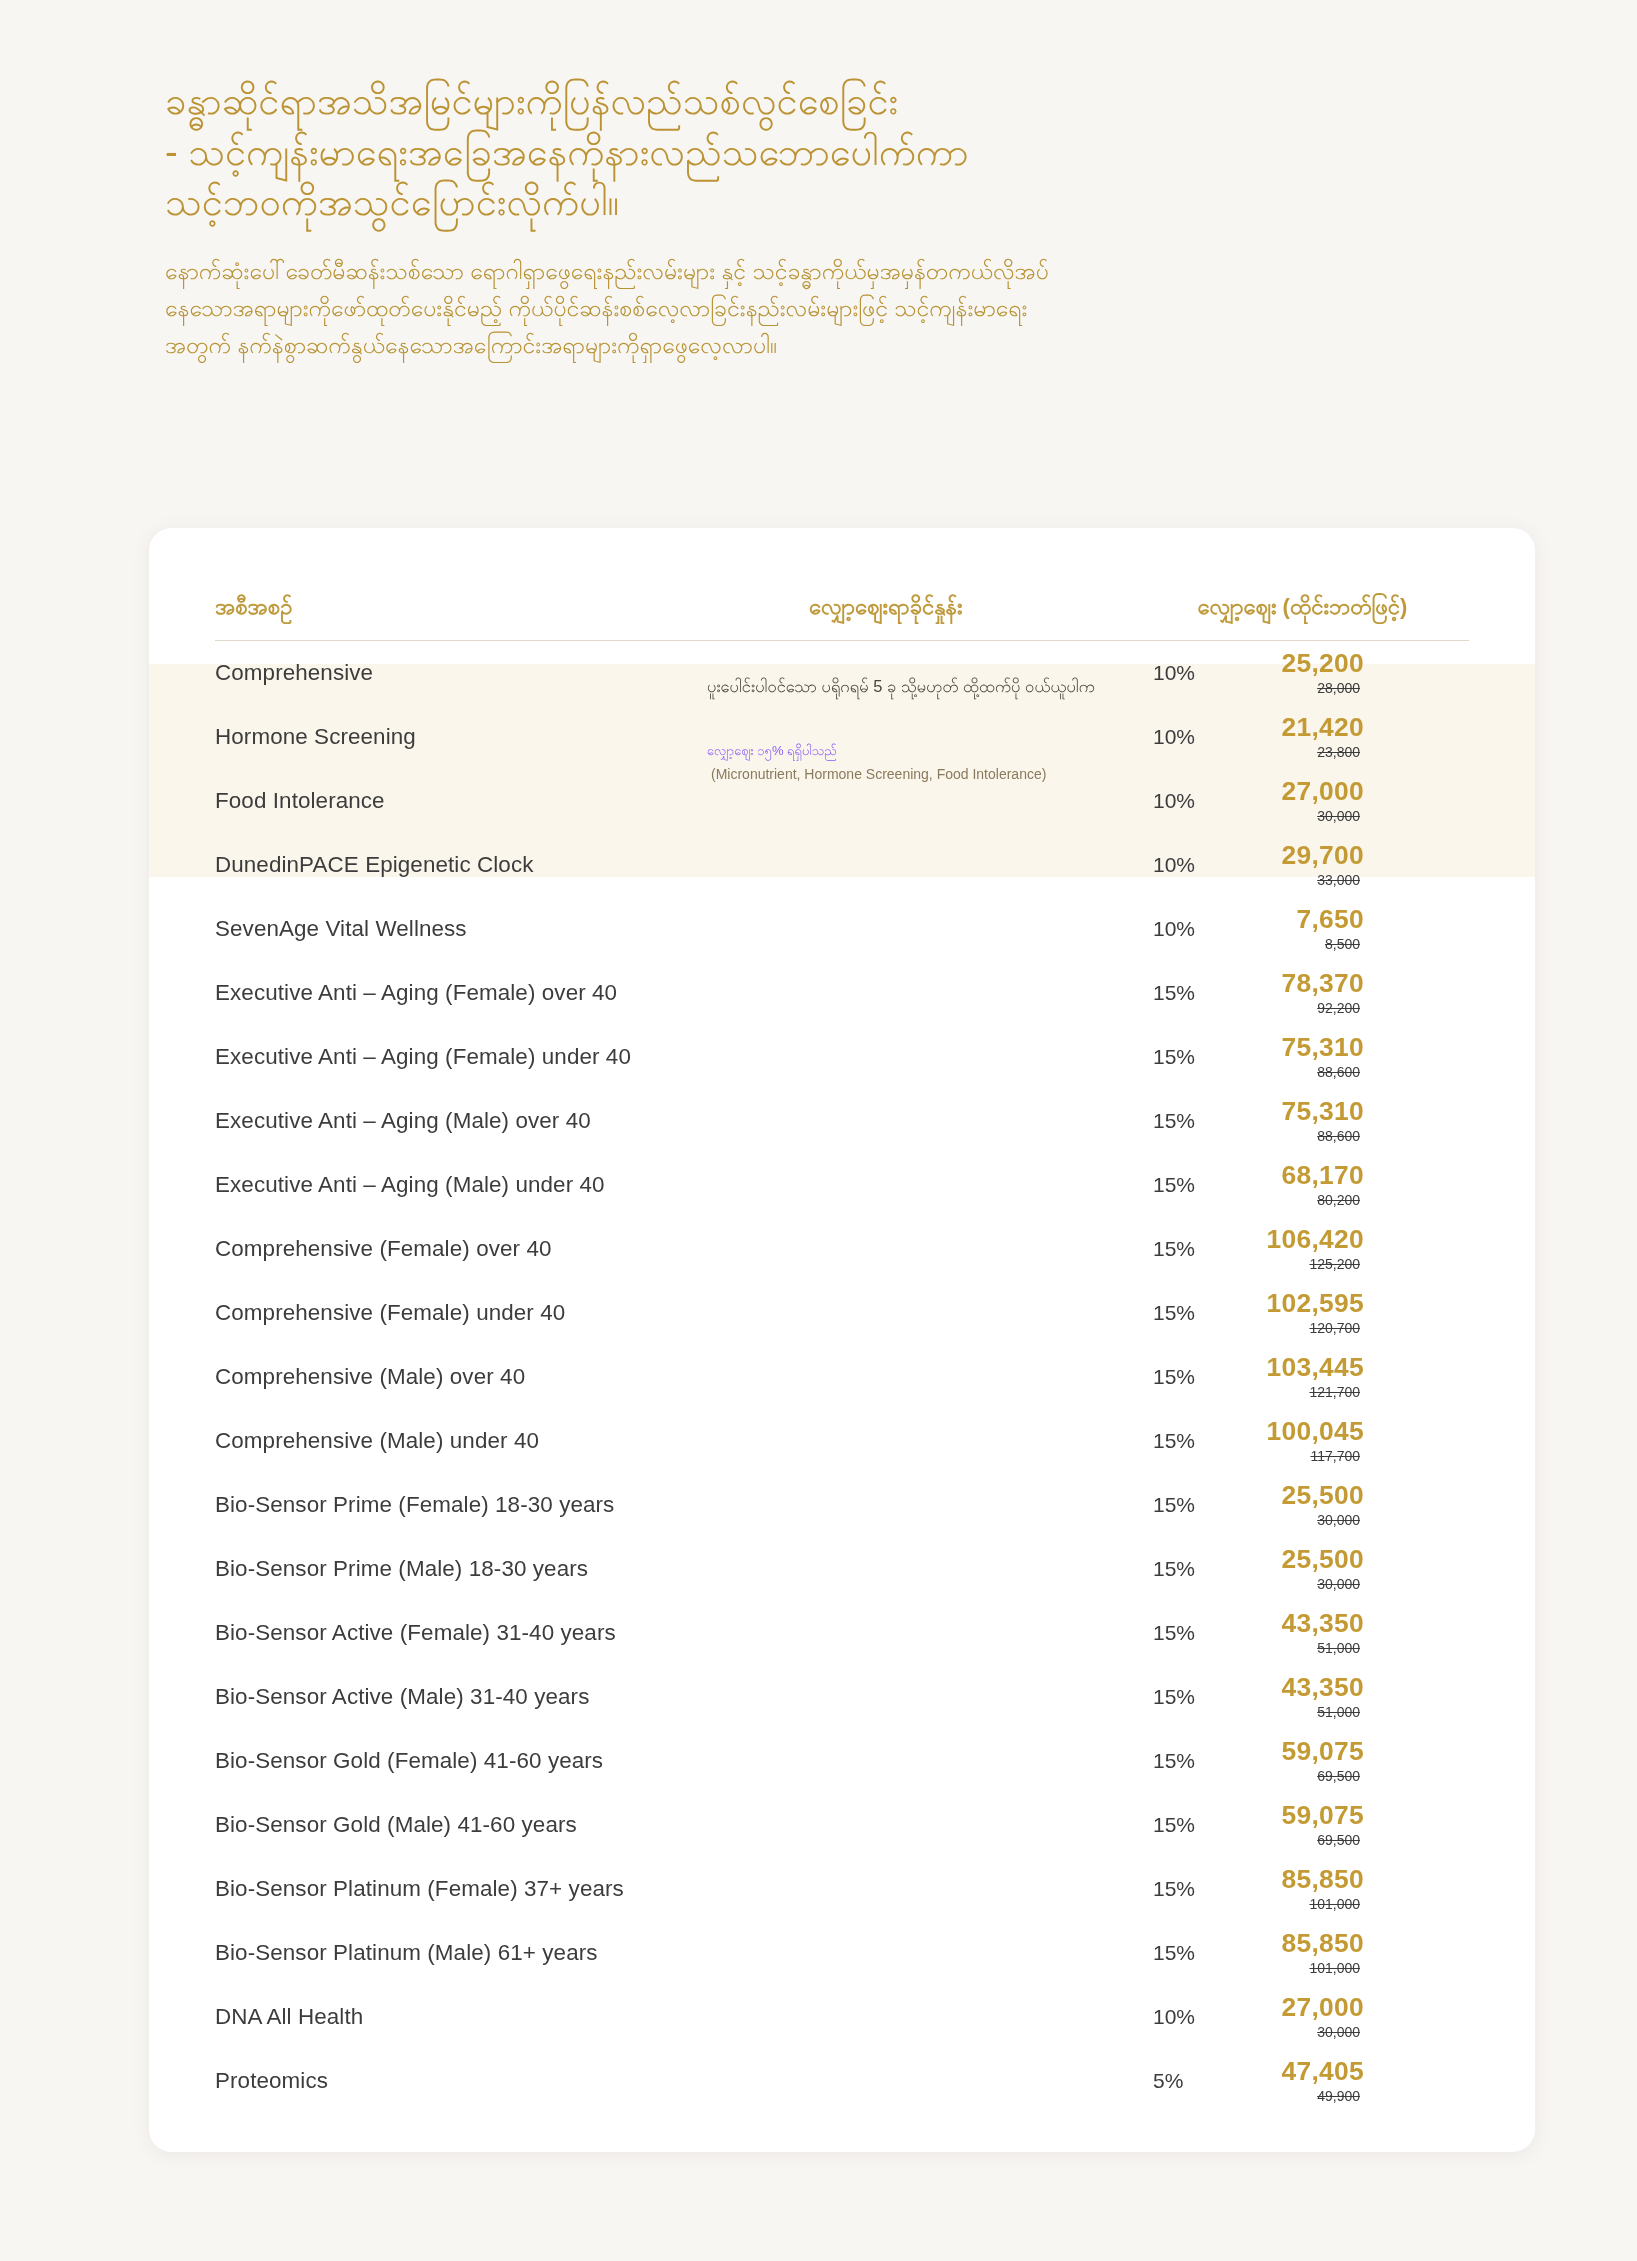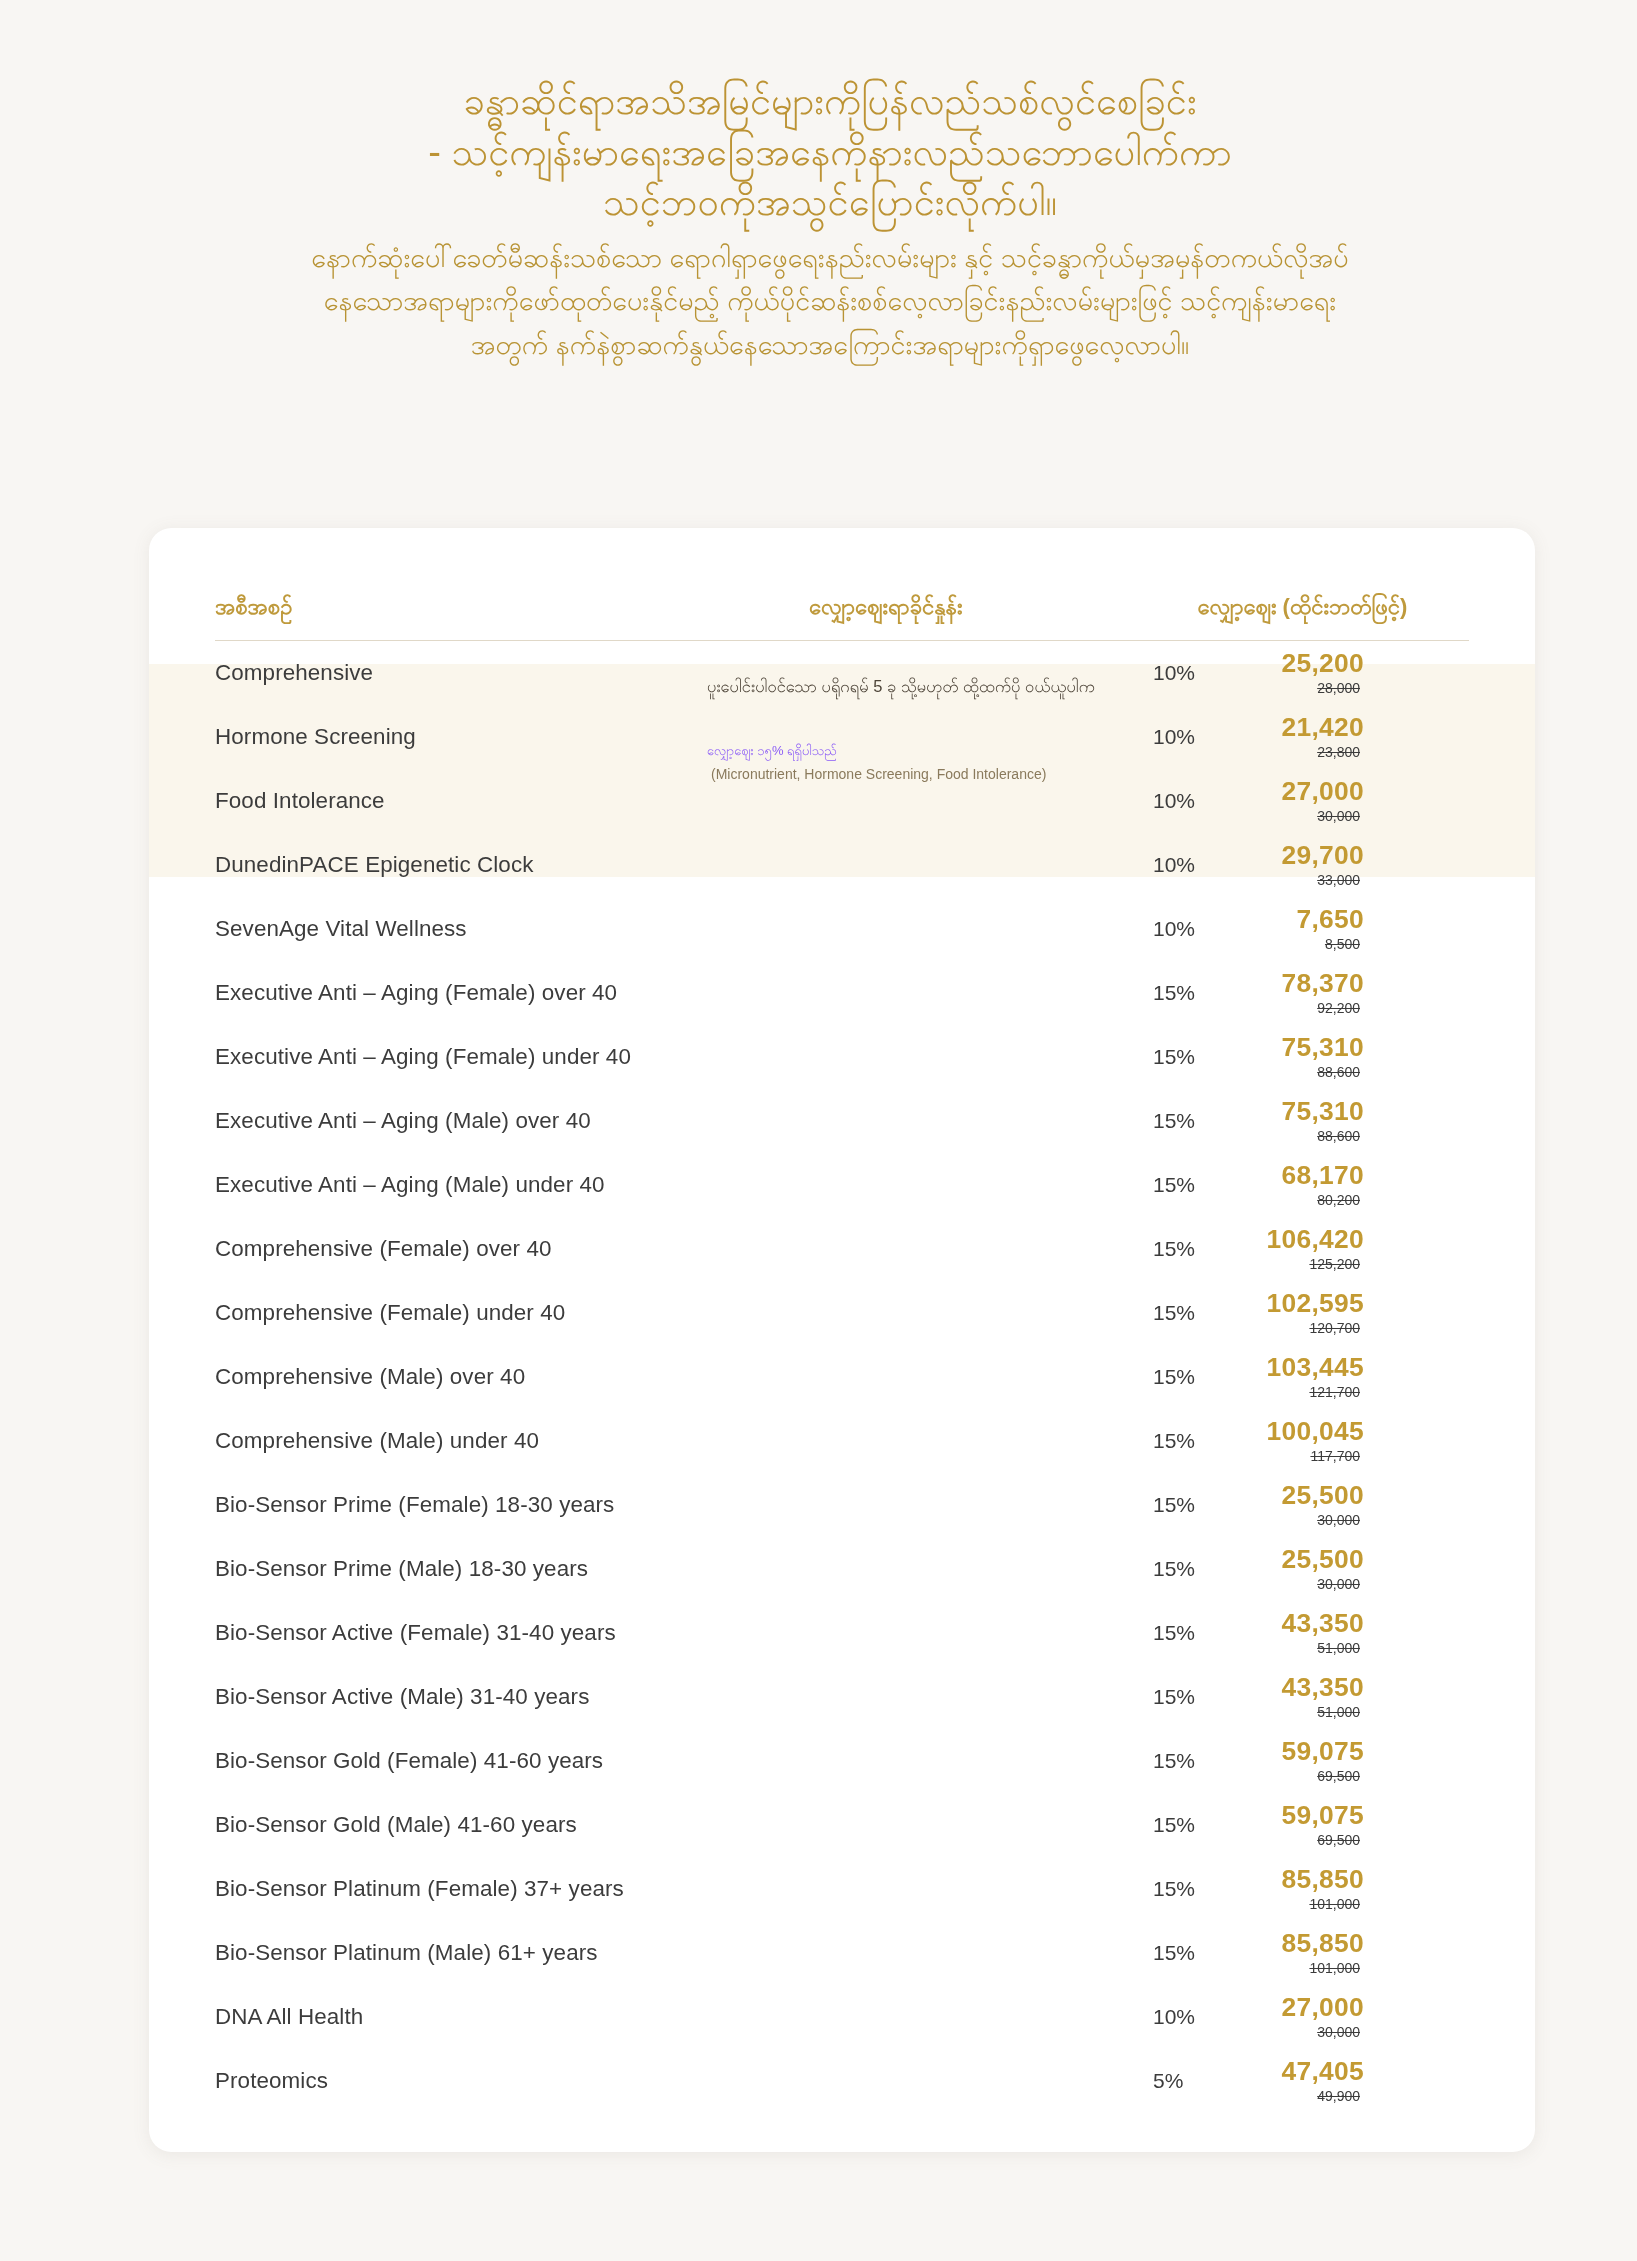--- a/index.html
+++ b/index.html
@@ -17,39 +17,38 @@
     position: relative;
     width: 1637px;
     height: 2261px;
     background: #f8f6f3;
     overflow: hidden;
   }
 
   
   .header {
     position: absolute;
-    left: 150px;
+    left: 165px;
     top: 76px;
     width: 1360px;
-    text-align: center;
   }
   .title {
     color: #bc9334;
     font-size: 38px;
     line-height: 1.33;
     font-weight: 400;
     letter-spacing: 0px;
     margin: 0;
     white-space: pre-line;
   }
   .subtitle {
     color: #b89334;
-    font-size: 27px;
+    font-size: 23px;
     line-height: 1.62;
-    margin-top: 9px;
+    margin-top: 25px;
     white-space: pre-line;
     font-weight: 400;
   }
 
   
   .card {
     position: absolute;
     left: 149px;
     top: 528px;
     width: 1386px;

